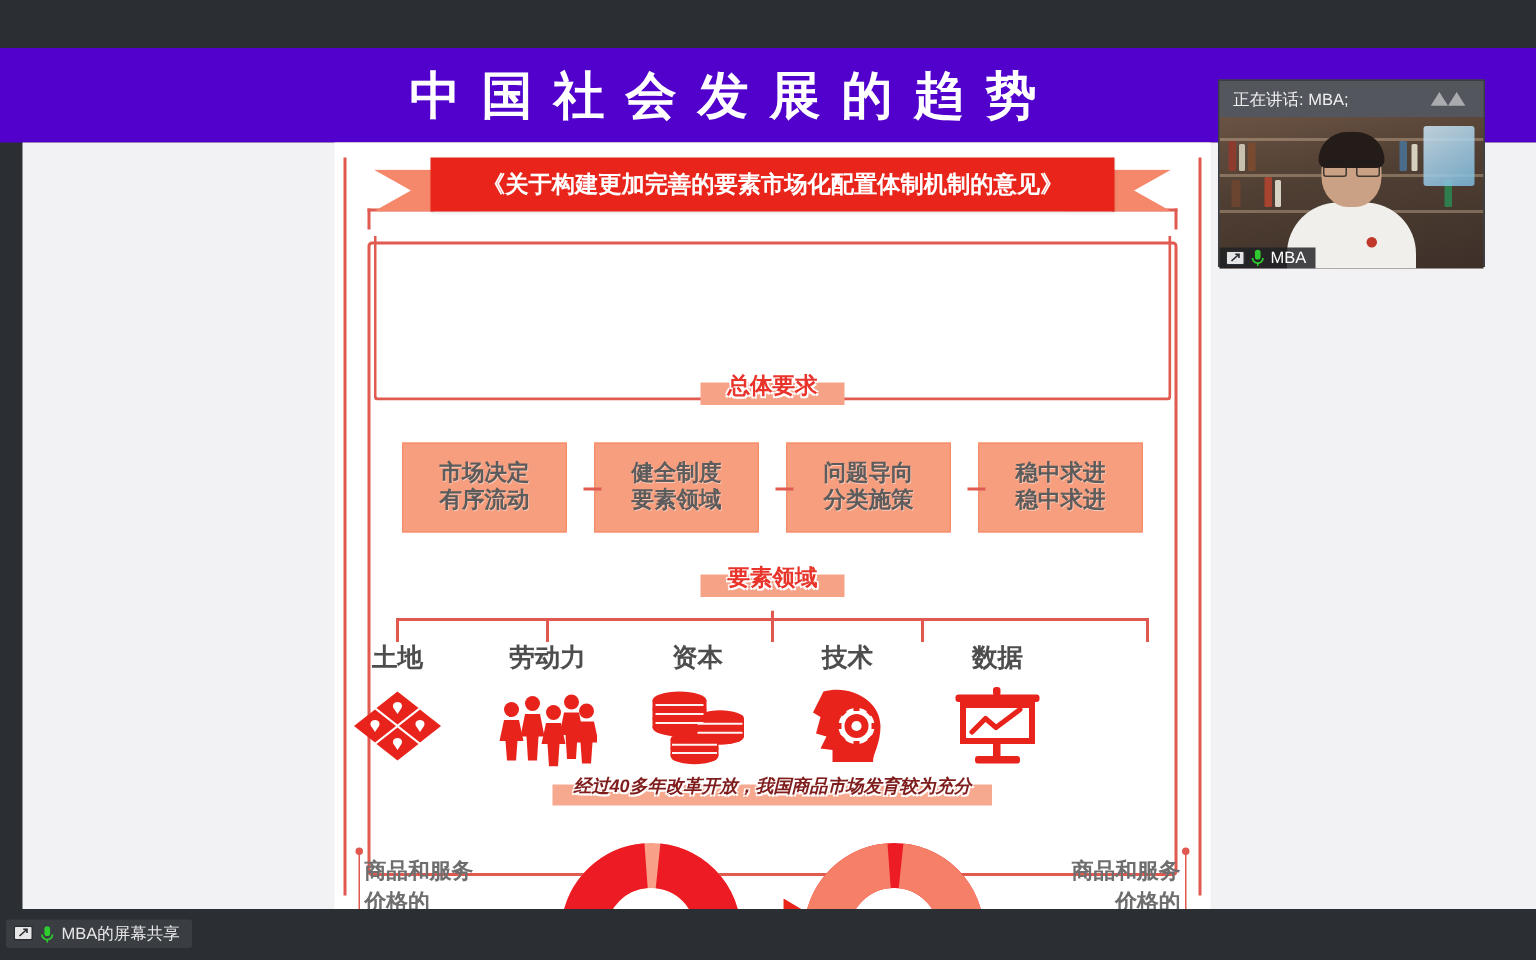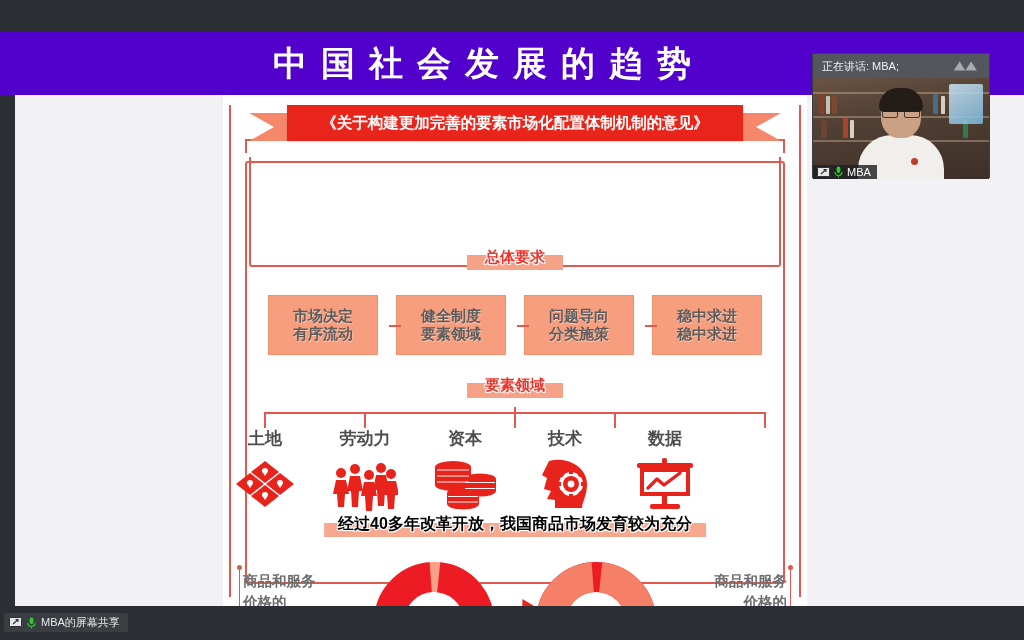--- a/index.html
+++ b/index.html
@@ -130,22 +130,23 @@
   .factor-icon { margin-top: 6px; height: 58px; display: flex; align-items: center; justify-content: center; }
 
   
   .statement {
     position: absolute; left: 50%; transform: translateX(-50%); top: 428px;
     background: #f7a98f; height: 14px; padding: 0 14px;
     display: flex; align-items: center; justify-content: center;
   }
   .statement span {
     position: relative; top: -6px;
-    color: #000000; font-weight: bold; font-size: 16px; white-space: nowrap;
+    color: #7f1d1d; font-weight: bold; font-size: 12px; white-space: nowrap;
     text-shadow: 0 0 2px #fff, 1px 1px 0 #fff, -1px 1px 0 #fff, 1px -1px 0 #fff, -1px -1px 0 #fff;
+    font-style: italic;
   }
 
   
   .compare { position: absolute; left: 0; top: 458px; width: 584px; height: 140px; }
 
   .cmp-text {
     position: absolute; top: 18px; width: 108px;
     color: #6e6e6e; font-size: 14.5px; font-weight: bold; line-height: 1.45;
   }
   .cmp-text.left  { left: 20px;  text-align: left; }

